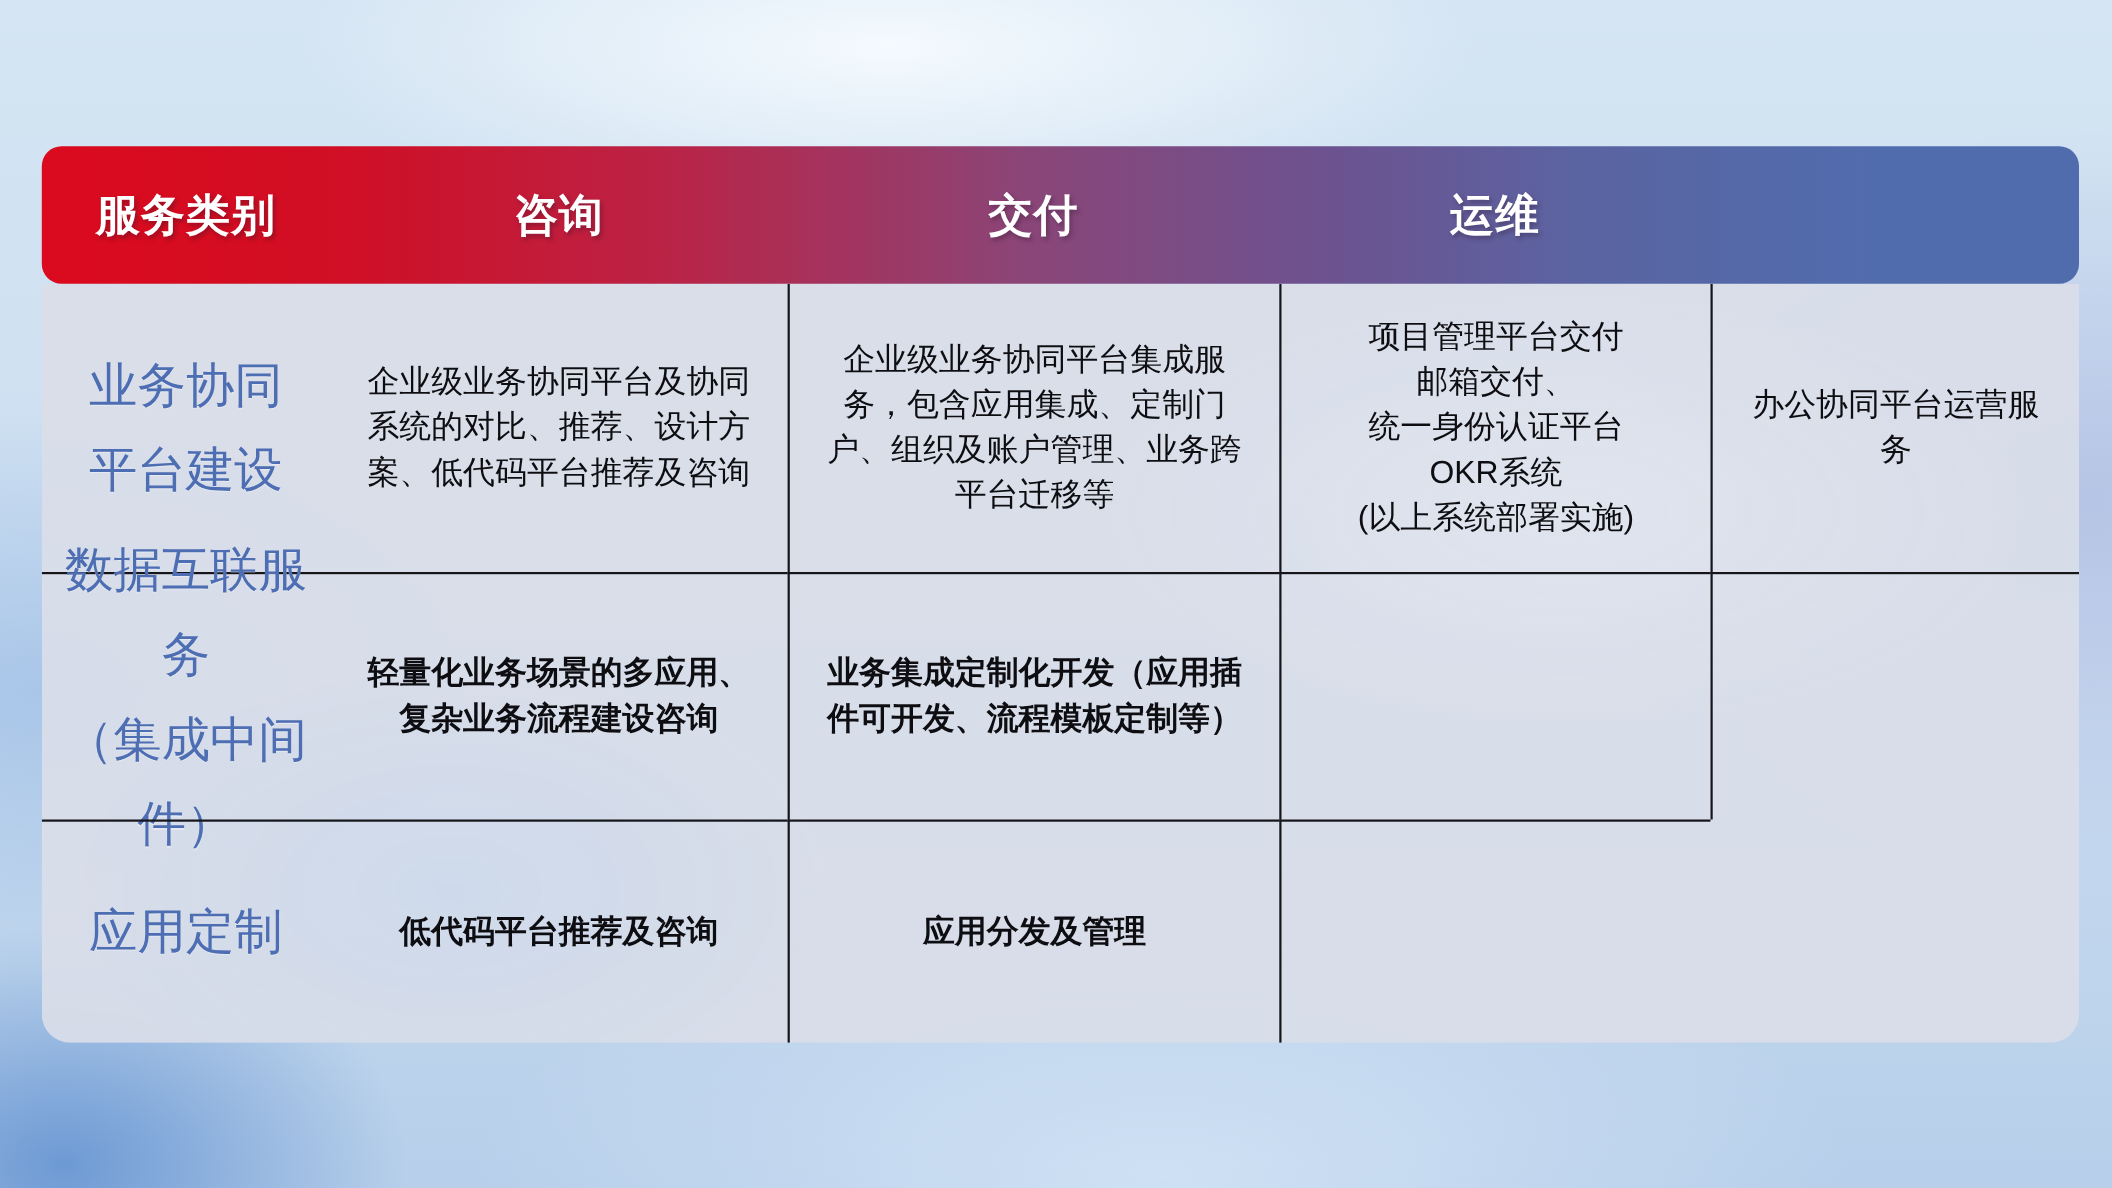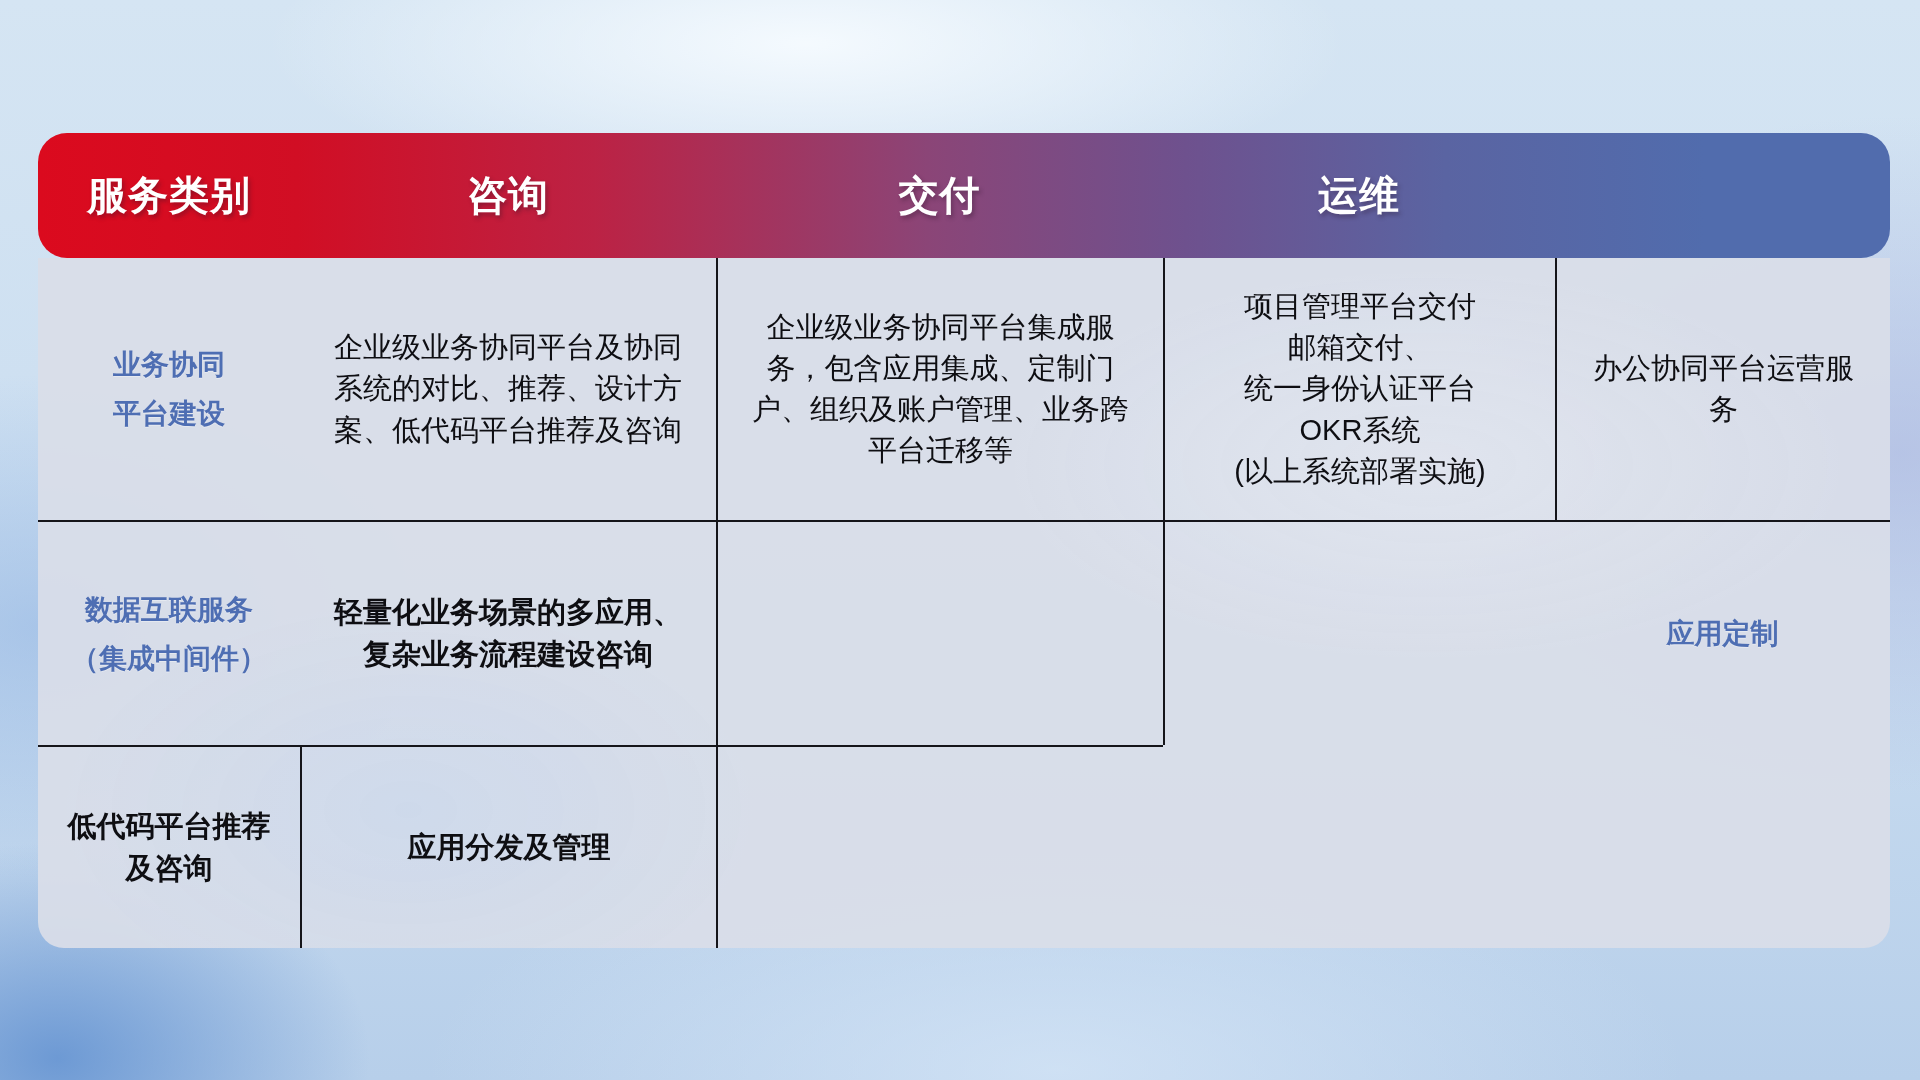--- a/index.html
+++ b/index.html
@@ -23,21 +23,21 @@
     position: absolute;
     left: 38px; top: 133px;
     width: 1852px;
   }
 
   .header-bar {
     display: grid;
     grid-template-columns: 262px 416px 447px 392px 335px;
     height: 125px;
     align-items: center;
-    border-radius: 29px;
+    border-radius: 18px;
     background: linear-gradient(90deg,
       #DB0A1E 0%, #D10E24 14%, #BC2244 30%, #8B4577 48%,
       #6E518E 62%, #5A64A2 76%, #516CAD 90%, #516CAD 100%);
     position: relative;
     z-index: 2;
   }
   .header-cell {
     text-align: center;
     color: #FFFFFF;
     font-weight: bold;
@@ -66,22 +66,22 @@
     justify-content: center;
     text-align: center;
     font-size: 29px;
     line-height: 1.42;
     color: #0E0E12;
     padding: 10px 22px;
     white-space: pre-line;
   }
   .cell.cat {
     color: #4E6EB3;
-    font-weight: bold;
-    font-size: 28px;
+    font-weight: normal;
+    font-size: 44px;
     line-height: 1.75;
     padding: 10px 6px;
     text-shadow: 0 1px 0 rgba(255,255,255,0.35);
   }
   .bl { border-left: 2px solid #15151A; }
   .bt { border-top: 2px solid #15151A; font-weight: bold; }
 </style>
 </head>
 <body>
 
@@ -104,20 +104,21 @@
       <div class="cell bl">项目管理平台交付
 邮箱交付、
 统一身份认证平台
 OKR系统
 (以上系统部署实施)</div>
       <div class="cell bl">办公协同平台运营服务</div>
 
       <div class="cell cat bt">数据互联服务
 （集成中间件）</div>
       <div class="cell bt">轻量化业务场景的多应用、复杂业务流程建设咨询</div>
+      <div class="cell bl bt">业务集成定制化开发（应用插件可开发、流程模板定制等）</div>
       <div class="cell bl bt"></div>
       <div class="cell bl bt"></div>
 
       <div class="cell cat bt">应用定制</div>
       <div class="cell bt">低代码平台推荐及咨询</div>
       <div class="cell bl bt">应用分发及管理</div>
       <div class="cell bl bt"></div>
     </div>
 
   </div>

